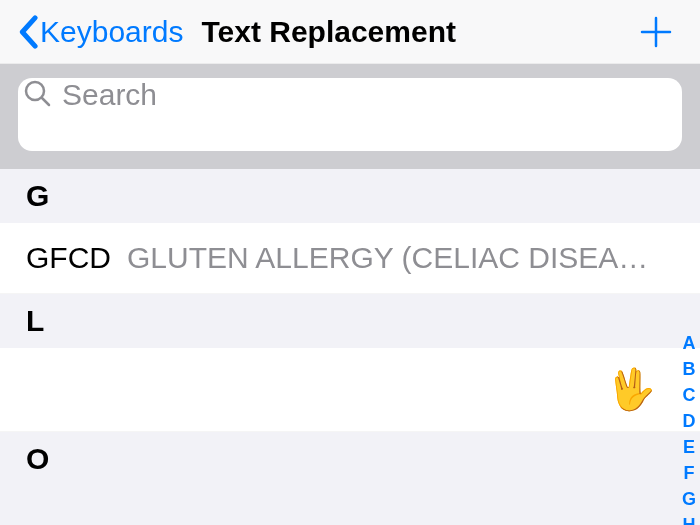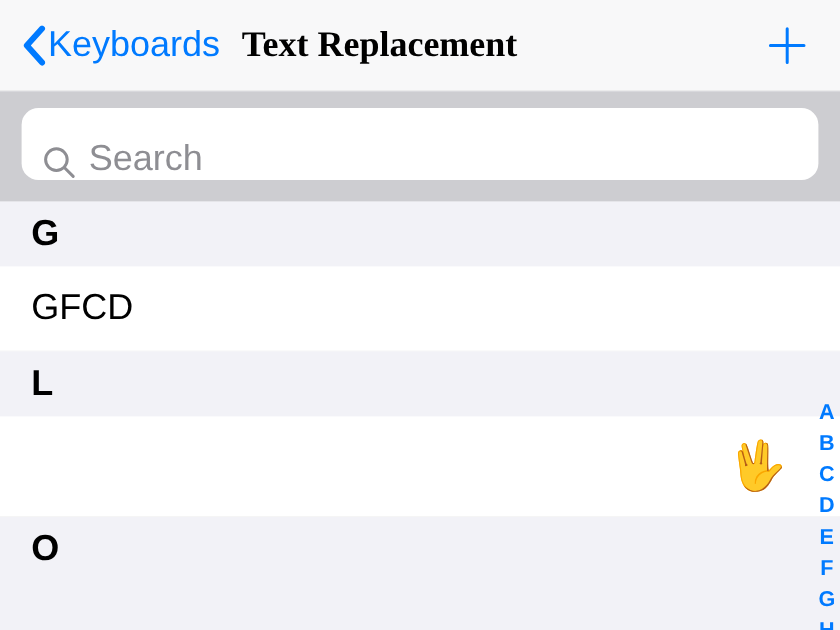--- a/index.html
+++ b/index.html
@@ -9,21 +9,21 @@
       font-family: -apple-system, BlinkMacSystemFont, "Helvetica Neue", sans-serif;
     }
     body {
       width: 700px;
       height: 525px;
       background: #f2f2f7;
       overflow: hidden;
       position: relative;
     }
     .header {
-      height: 76px;
+      height: 64px;
       background: #f8f8f9;
       display: flex;
       align-items: center;
       padding: 0 18px;
       position: relative;
       border-bottom: 1px solid rgba(0,0,0,0.05);
     }
     .back-button {
       display: flex;
       align-items: center;
@@ -34,40 +34,39 @@
     .chevron-left {
       width: 20px;
       height: 34px;
       margin-right: 2px;
     }
     .header-title {
       font-size: 30px;
       font-weight: 600;
       color: #000;
       margin-left: 18px;
-      font-family: Liberation Serif, serif;
     }
     .add-button {
       position: absolute;
       right: 26px;
       width: 36px;
       height: 36px;
       cursor: pointer;
     }
     .search-section {
       background: #cdcdd1;
       padding: 14px 18px 18px 18px;
     }
     .search-box {
       background: #fff;
       border-radius: 14px;
-      height: 60px;
+      height: 73px;
       display: flex;
-      align-items: flex-end;
-      padding: 0 16px;
+      align-items: flex-start;
+      padding: 0 4px;
     }
     .search-icon {
       width: 30px;
       height: 30px;
       margin-right: 10px;
       flex-shrink: 0;
     }
     .search-input {
       border: none;
       outline: none;
@@ -150,20 +149,21 @@
       <circle cx="13" cy="13" r="9" stroke="#8e8e93" stroke-width="2.5" fill="none"></circle>
       <path d="M20 20 L27 27" stroke="#8e8e93" stroke-width="2.5" stroke-linecap="round"></path>
     </svg>
     <input class="search-input" placeholder="Search" style="">
   </div>
 </div>
 
 <div class="section-header">G</div>
 <div class="list-row">
   <span class="shortcut">GFCD</span>
+  <span class="phrase">GLUTEN ALLERGY (CELIAC DISEA…</span>
 </div>
 
 <div class="section-header">L</div>
 <div class="list-row llap-row">
   <span class="phrase">🖖</span>
 </div>
 
 <div class="section-header">O</div>
 
 <div class="index-bar">

